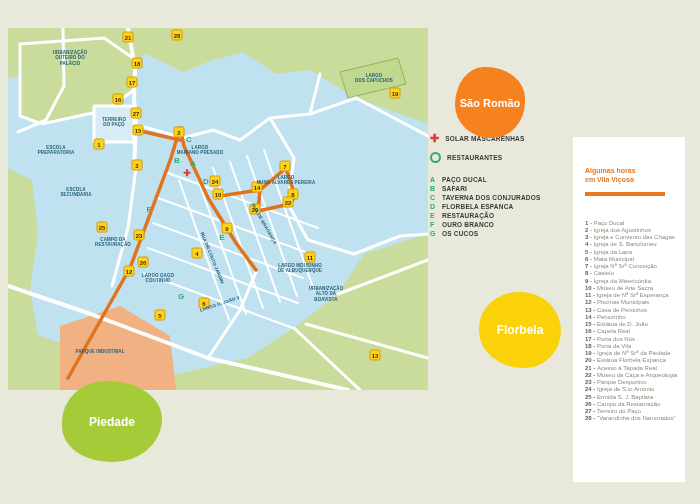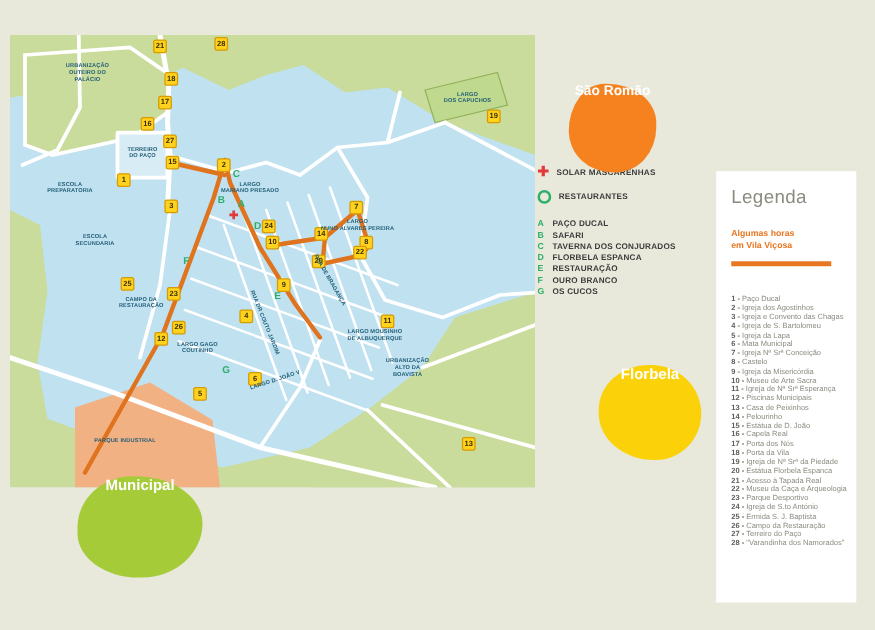--- a/index.html
+++ b/index.html
@@ -33,21 +33,21 @@
   .key-row{display:flex;align-items:center;gap:6px;margin-bottom:8px;}
   .cross-icon{color:var(--red);font-size:11px;line-height:1;font-weight:bold;}
   .ring-icon{width:7px;height:7px;border:2.5px solid var(--letterGreen);border-radius:50%;}
   .key-label{font-size:6.5px;font-weight:bold;color:var(--keyText);letter-spacing:.2px;}
   #key-list{margin-top:12px;}
   .key-item{display:flex;gap:6px;height:9px;align-items:center;}
   .ki-letter{color:var(--letterGreen);font-size:7px;font-weight:bold;width:6px;}
   .ki-label{font-size:6.5px;font-weight:bold;color:var(--keyText);letter-spacing:.2px;}
 
   
-  .blob{position:absolute;display:flex;justify-content:center;
+  .blob{position:absolute;display:flex;align-items:center;justify-content:center;
         color:#fff;font-weight:bold;}
   #sao-romao{left:455px;top:67px;width:70px;height:71px;background:var(--saoRomao);
              border-radius:42% 58% 48% 52%/55% 45% 52% 48%;font-size:11px;}
   #pardais{left:479px;top:292px;width:82px;height:76px;background:var(--pardais);
            border-radius:50% 50% 45% 55%/48% 52% 50% 50%;font-size:12px;}
   #bencatel{left:62px;top:381px;width:100px;height:81px;background:var(--bencatel);
             border-radius:45% 55% 50% 50%/52% 48% 55% 45%;font-size:12px;}
 
   
   #legend{position:absolute;left:573px;top:137px;width:112px;height:345px;background:#fff;
@@ -214,25 +214,24 @@
     </div>
 </div>
 
 <div class="blob" id="sao-romao">
   <span>São Romão</span>
 </div>
 <div class="blob" id="pardais">
   <span>Florbela</span>
 </div>
 <div class="blob" id="bencatel">
-  <span>Municipal</span>
+  <span>Piedade</span>
 </div>
 
 <div id="legend">
-  <div id="legend-title">Legenda</div>
   <div id="legend-sub">
     <div>Algumas horas</div>
     <div>em Vila Viçosa</div>
   </div>
   <div id="legend-bar"></div>
   <div id="legend-list">
       <div class="legend-item"><span class="li-num">1 - </span><span>Paço Ducal</span></div>
       <div class="legend-item"><span class="li-num">2 - </span><span>Igreja dos Agostinhos</span></div>
       <div class="legend-item"><span class="li-num">3 - </span><span>Igreja e Convento das Chagas</span></div>
       <div class="legend-item"><span class="li-num">4 - </span><span>Igreja de S. Bartolomeu</span></div>

